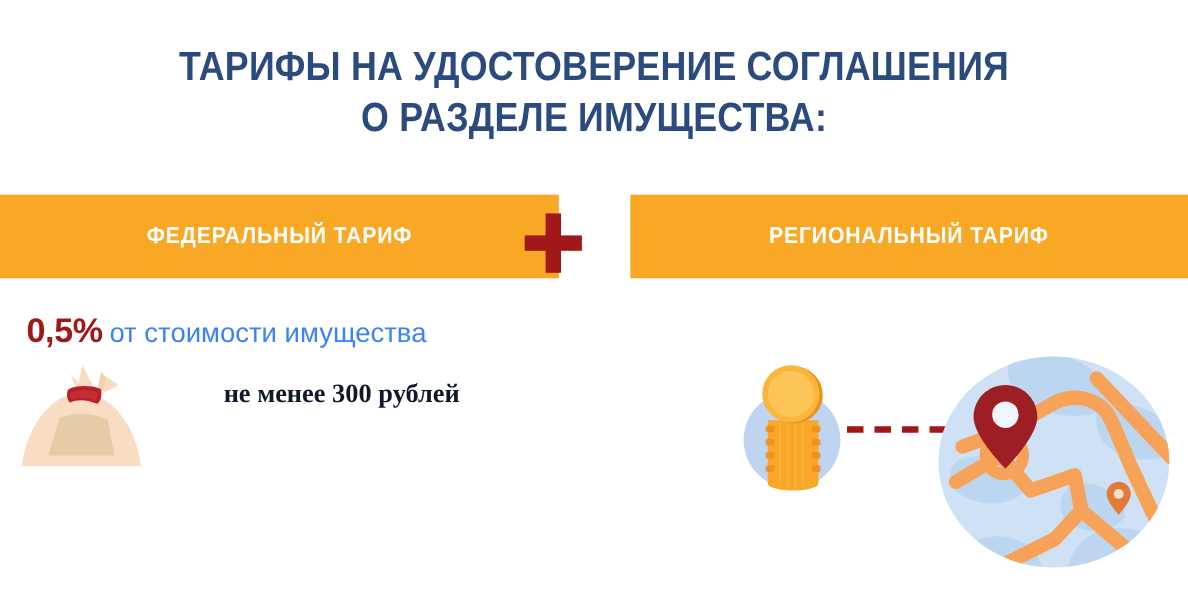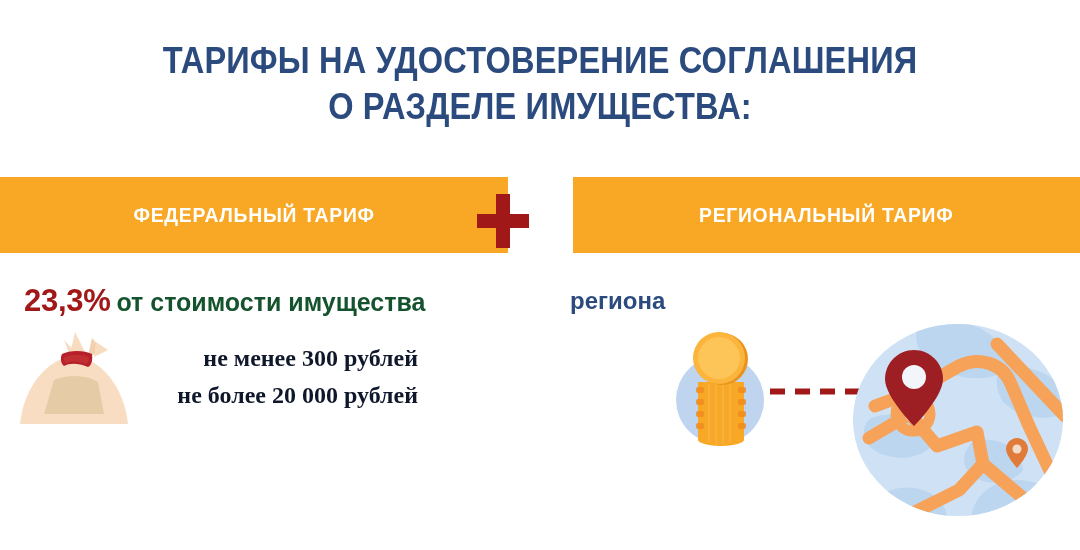--- a/index.html
+++ b/index.html
@@ -83,23 +83,23 @@
     white-space: nowrap;
   }
   .fed-percent {
     color: #a11818;
     font-family: "Liberation Sans Narrow", "Liberation Sans", sans-serif;
     font-weight: bold;
     font-size: 31px;
     letter-spacing: -0.3px;
   }
   .fed-headline-rest {
-    color: #14532d;
-    font-family: "Liberation Sans Narrow", "Liberation Sans", sans-serif;
-    font-weight: bold;
+    color: #3b82f6;
+    font-family: "Liberation Sans Narrow", "Liberation Sans", sans-serif;
+    font-weight: normal;
     font-size: 25px;
     margin-left: 6px;
   }
   .fed-limits {
     position: absolute;
     left: 0;
     top: 340px;
     width: 418px;
     text-align: right;
   }
@@ -180,26 +180,25 @@
   <div class="plus">
     <div class="bar v"></div>
     <div class="bar h"></div>
   </div>
 
   <div class="banner right">
     <span class="banner-label">РЕГИОНАЛЬНЫЙ ТАРИФ</span>
   </div>
 
   <div class="fed-headline">
-    <span class="fed-percent">23,3%</span><span class="fed-headline-rest">от стоимости имущества</span>
+    <span class="fed-percent">0,5%</span><span class="fed-headline-rest">от стоимости имущества</span>
   </div>
 
   <div class="fed-limits">
     <div class="fed-limit-line">не менее 300 рублей</div>
-    <div class="fed-limit-line">не более 20 000 рублей</div>
   </div>
 
   <div class="money-bag">
     <svg viewBox="0 0 112 96" width="112" height="96" xmlns="http://www.w3.org/2000/svg">
 
       <path d="M57 4 L52 26 L68 26 Z" fill="#f7dcc0"></path>
       <path d="M74 10 L86 24 L70 28 Z" fill="#f2d0ad"></path>
       <path d="M46 12 L52 28 L60 27 Z" fill="#f7dcc0"></path>
       <path d="M78 14 L90 22 L76 29 Z" fill="#f7dcc0"></path>
 
@@ -209,21 +208,20 @@
                C 106 58, 82 30, 56 28 Z" fill="#f8ddc2"></path>
 
       <path d="M36 52 C 52 46, 68 47, 80 54 L 86 86 L 26 86 Z" fill="#e0c49e" opacity="0.75"></path>
 
       <path d="M44 26 C 52 22, 66 22, 74 26 C 75 33, 73 38, 70 39 C 60 35, 52 35, 46 38 C 43 36, 42 30, 44 26 Z" fill="#b5202a"></path>
       <path d="M46 29 C 54 26, 64 26, 71 29 C 71 33, 70 35, 68 36 C 60 33, 54 33, 48 35 C 46 34, 45 31, 46 29 Z" fill="#c22f32"></path>
     </svg>
   </div>
 
   <div class="reg-text">
-    <div class="reg-text-line">региона</div>
   </div>
 
   <div class="coins">
     <svg viewBox="0 0 106 118" width="106" height="118" xmlns="http://www.w3.org/2000/svg">
 
       <circle cx="52" cy="70" r="44" fill="#bed4ef"></circle>
 
       <g fill="#f9a825">
         <path d="M30 52 L76 52 L76 110 C 76 113, 64 116, 53 116 C 42 116, 30 113, 30 110 Z"></path>
       </g>

